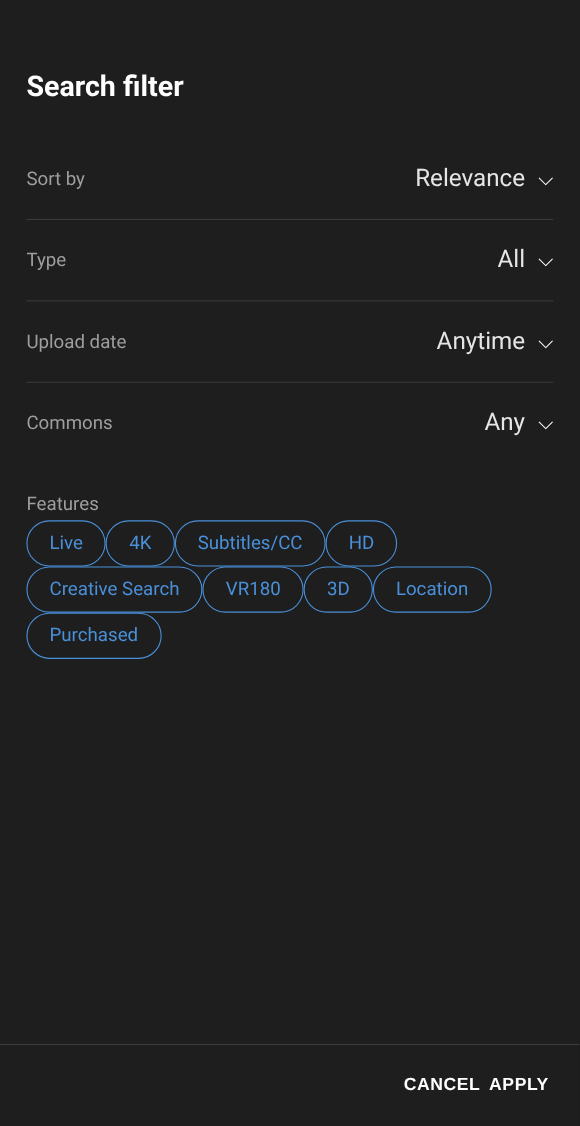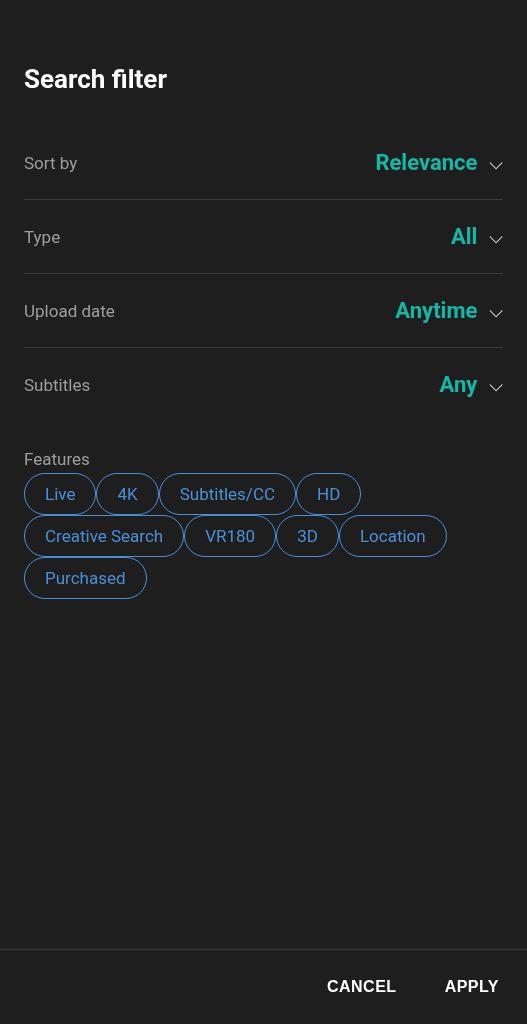--- a/index.html
+++ b/index.html
@@ -47,22 +47,22 @@
 
     .filter-value-wrapper {
       display: flex;
       align-items: center;
       gap: 12px;
       cursor: pointer;
     }
 
     .filter-value {
       font-size: 22px;
-      font-weight: 700;
-      color: #14b8a6;
+      font-weight: 400;
+      color: #e5e5e5;
     }
 
     .chevron-icon {
       font-size: 18px;
       color: #ffffff;
     }
 
     .divider {
       height: 1px;
       background-color: #3a3a3a;
@@ -94,21 +94,20 @@
       background: transparent;
       cursor: pointer;
       white-space: nowrap;
     }
 
     .footer {
       border-top: 1px solid #3a3a3a;
       padding: 20px 24px;
       display: flex;
       justify-content: flex-end;
-      gap: 40px;
       background-color: #1e1e1e;
     }
 
     .footer-btn {
       font-size: 16px;
       font-weight: 700;
       color: #ffffff;
       background: none;
       border: none;
       cursor: pointer;
@@ -143,21 +142,21 @@
       <div class="divider"></div>
       <div class="filter-row">
         <span class="filter-label">Upload date</span>
         <div class="filter-value-wrapper">
           <span class="filter-value">Anytime</span>
           <span class="chevron-icon">⌵</span>
         </div>
       </div>
       <div class="divider"></div>
       <div class="filter-row">
-        <span class="filter-label">Subtitles</span>
+        <span class="filter-label">Commons</span>
         <div class="filter-value-wrapper">
           <span class="filter-value">Any</span>
           <span class="chevron-icon">⌵</span>
         </div>
       </div>
     </div>
 
   <div class="features-section">
     <div class="features-label">Features</div>
     <div class="features-chips" id="chips-container">

